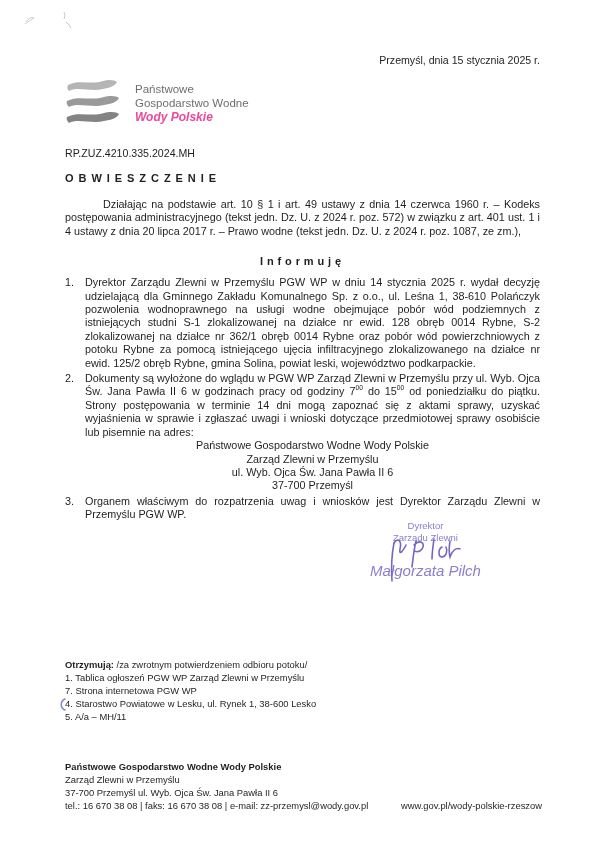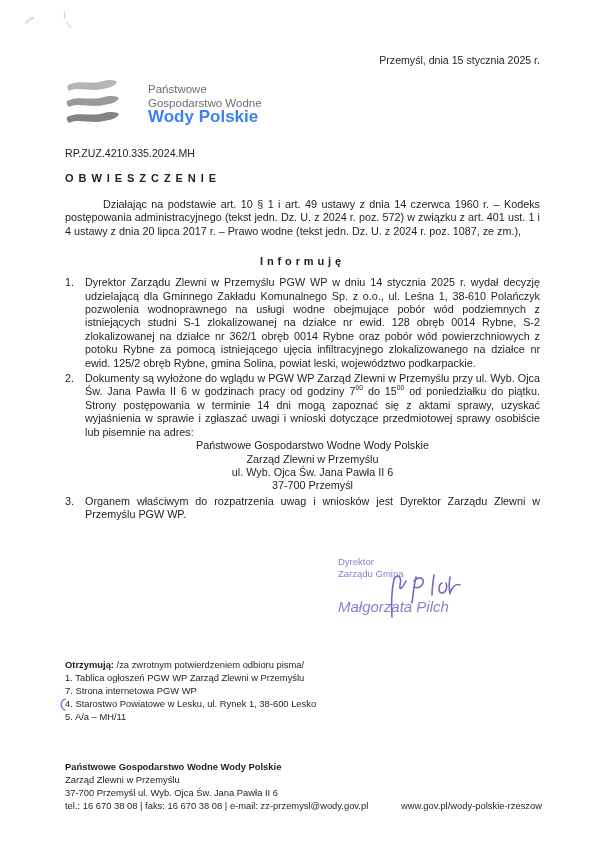--- a/index.html
+++ b/index.html
@@ -17,25 +17,24 @@
     text-align:right;
     font-size:10.6px;
     height:13px;
     margin-top:6px;
   }
   .letterhead{
     display:flex;
     align-items:center;
     margin-top:8px;
     height:56px;
-    gap:13px;
   }
   .logo-waves{width:60px;height:52px;flex:none;}
   .logo-text{margin-left:10px;font-size:11.5px;line-height:14px;color:#6e6e6e;}
-  .logo-text .brand{font-weight:bold;color:#3b82f6;font-size:17px;}
+  .logo-text .brand{font-weight:bold;color:#ec4899;font-size:12px;font-style:italic;}
   .ref-number{margin-top:16px;font-size:10.6px;height:13px;}
   .doc-title{
     text-align:left;
     font-weight:bold;
     font-size:11px;
     letter-spacing:0.45em;
     margin-top:12px;
   }
   .intro{
     margin:14px 0 0 0;
@@ -52,23 +51,23 @@
     margin-top:17px;
   }
   .num-list{margin-top:9px;}
   .li{display:flex;margin-top:2px;}
   .li .num{width:20px;flex:none;font-size:10.8px;line-height:13.4px;}
   .li .li-body{flex:1;font-size:10.8px;line-height:13.4px;text-align:justify;}
   sup{vertical-align:super;font-size:0.62em;line-height:0;}
   .addr-line{text-align:center;}
   .signature-block{
     position:absolute;
-    left:338px;top:556px;
+    left:338px;top:520px;
     width:175px;
-    text-align:left;
+    text-align:center;
     color:#8a7fcb;
     font-size:9.5px;
     line-height:11.5px;
   }
   .signature-name{font-size:15px;font-style:italic;margin-top:22px;}
   .signature-scribble{
     position:absolute;left:38px;top:13px;width:100px;height:52px;
   }
   .distribution{
     position:absolute;left:65px;top:658px;
@@ -138,33 +137,33 @@
 
     <div class="li">
       <span class="num">3.</span>
       <div class="li-body">Organem właściwym do rozpatrzenia uwag i wniosków jest Dyrektor Zarządu Zlewni w Przemyślu PGW WP.</div>
     </div>
 
   </div>
 
   <div class="signature-block">
     <div>Dyrektor</div>
-    <div>Zarządu Gmina</div>
+    <div>Zarządu Zlewni</div>
     <svg class="signature-scribble" viewBox="0 0 100 52">
       <path d="M18,10 C16,20 15,34 16,48" fill="none" stroke="#7668c2" stroke-width="1.6" stroke-linecap="round"></path>
       <path d="M18,10 C22,4 26,8 24,16 C23,22 26,20 30,12" fill="none" stroke="#7668c2" stroke-width="1.6" stroke-linecap="round"></path>
       <path d="M40,8 C38,16 37,26 36,34 M38,12 C44,6 50,10 46,16 C43,20 39,19 38,17" fill="none" stroke="#7668c2" stroke-width="1.6" stroke-linecap="round"></path>
       <path d="M58,6 C57,13 56,20 56,26" fill="none" stroke="#7668c2" stroke-width="1.6" stroke-linecap="round"></path>
       <path d="M66,14 C62,16 62,24 66,24 C70,24 72,18 70,14 M74,8 C73,14 73,20 74,24 C76,18 80,14 84,16" fill="none" stroke="#7668c2" stroke-width="1.6" stroke-linecap="round"></path>
     </svg>
     <div class="signature-name">Małgorzata Pilch</div>
   </div>
 
   <div class="distribution">
-    <div><span class="dist-label">Otrzymują:</span><span> /za zwrotnym potwierdzeniem odbioru pisma/</span></div>
+    <div><span class="dist-label">Otrzymują:</span><span> /za zwrotnym potwierdzeniem odbioru potoku/</span></div>
     <div class="dist-item">1. Tablica ogłoszeń PGW WP Zarząd Zlewni w Przemyślu</div>
     <div class="dist-item">7. Strona internetowa PGW WP</div>
     <div class="dist-item">
       <svg class="pen-bracket" viewBox="0 0 7 13">
         <path d="M6,1 C1,3 1,10 6,12" fill="none" stroke="#7a86c8" stroke-width="1.4" stroke-linecap="round"></path>
       </svg>
     </div>
     <div class="dist-item">4. Starostwo Powiatowe w Lesku, ul. Rynek 1, 38-600 Lesko</div>
     <div class="dist-item">5. A/a – MH/11</div>
   </div>

